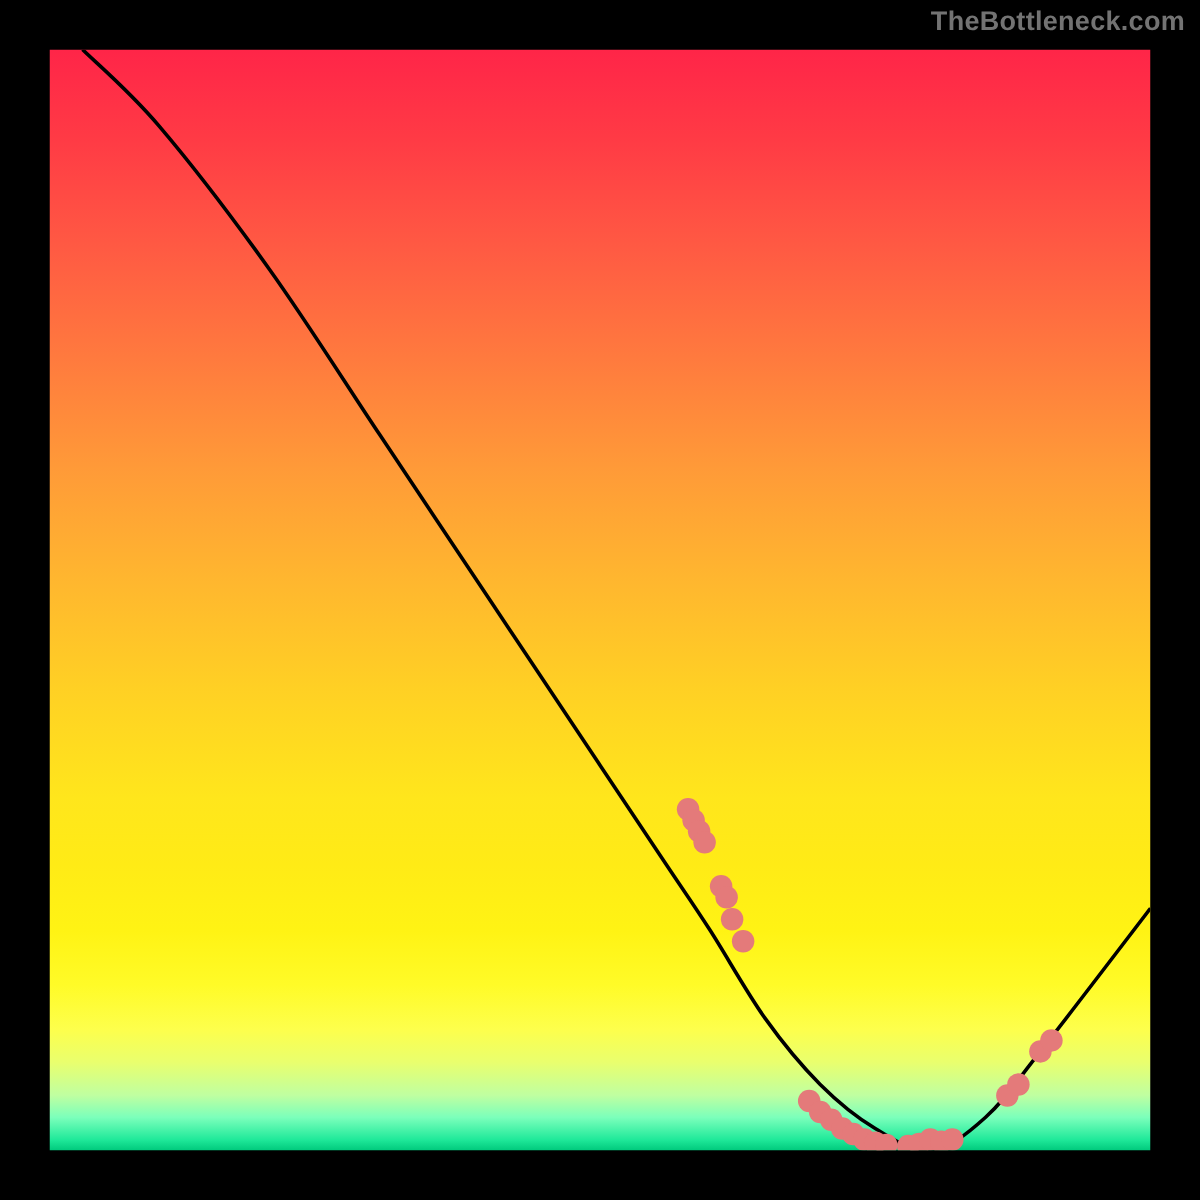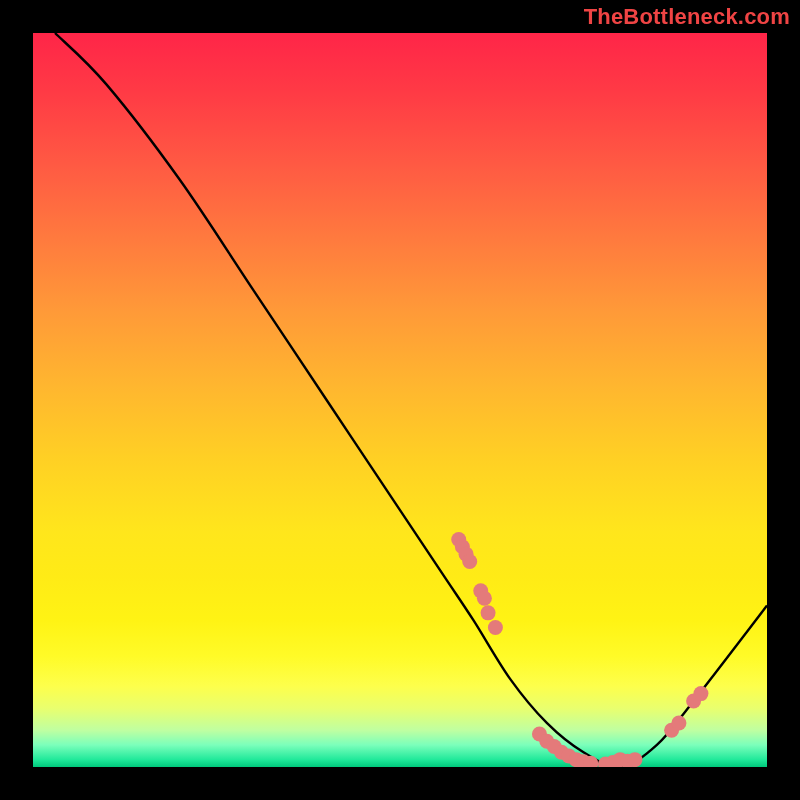--- a/index.html
+++ b/index.html
@@ -14,23 +14,23 @@
   .frame {
     position: relative;
     width: 800px;
     height: 800px;
     background: #000;
   }
   .watermark {
     position: absolute;
     top: 4px;
     right: 10px;
-    font-size: 22px;
+    font-size: 18px;
     font-weight: bold;
-    color: #ef4444;
+    color: #737373;
     letter-spacing: 0.2px;
     z-index: 20;
   }
   .plot-area {
     position: absolute;
     left: 33px;
     top: 33px;
     width: 734px;
     height: 734px;
     overflow: hidden;

